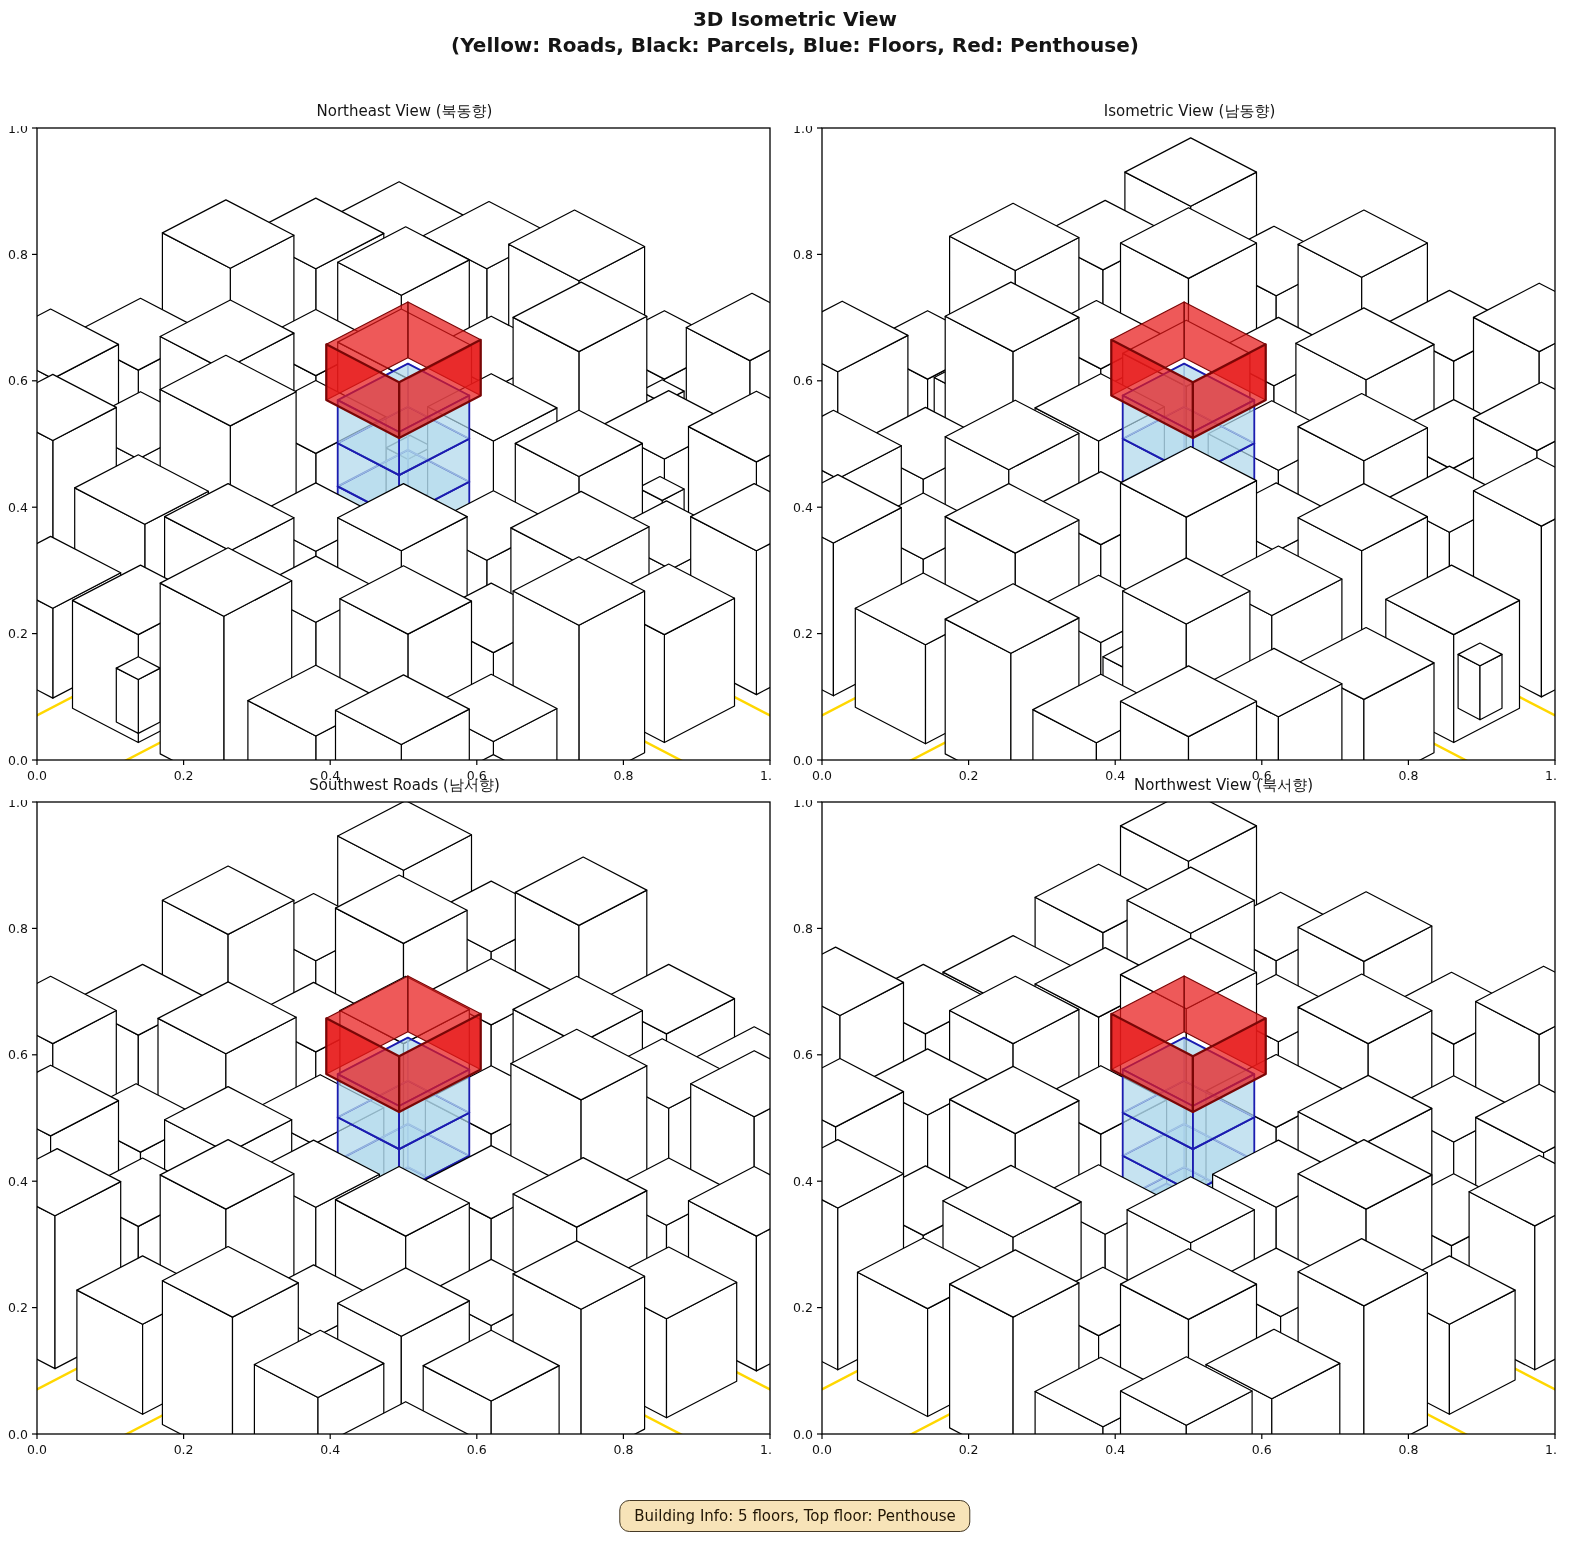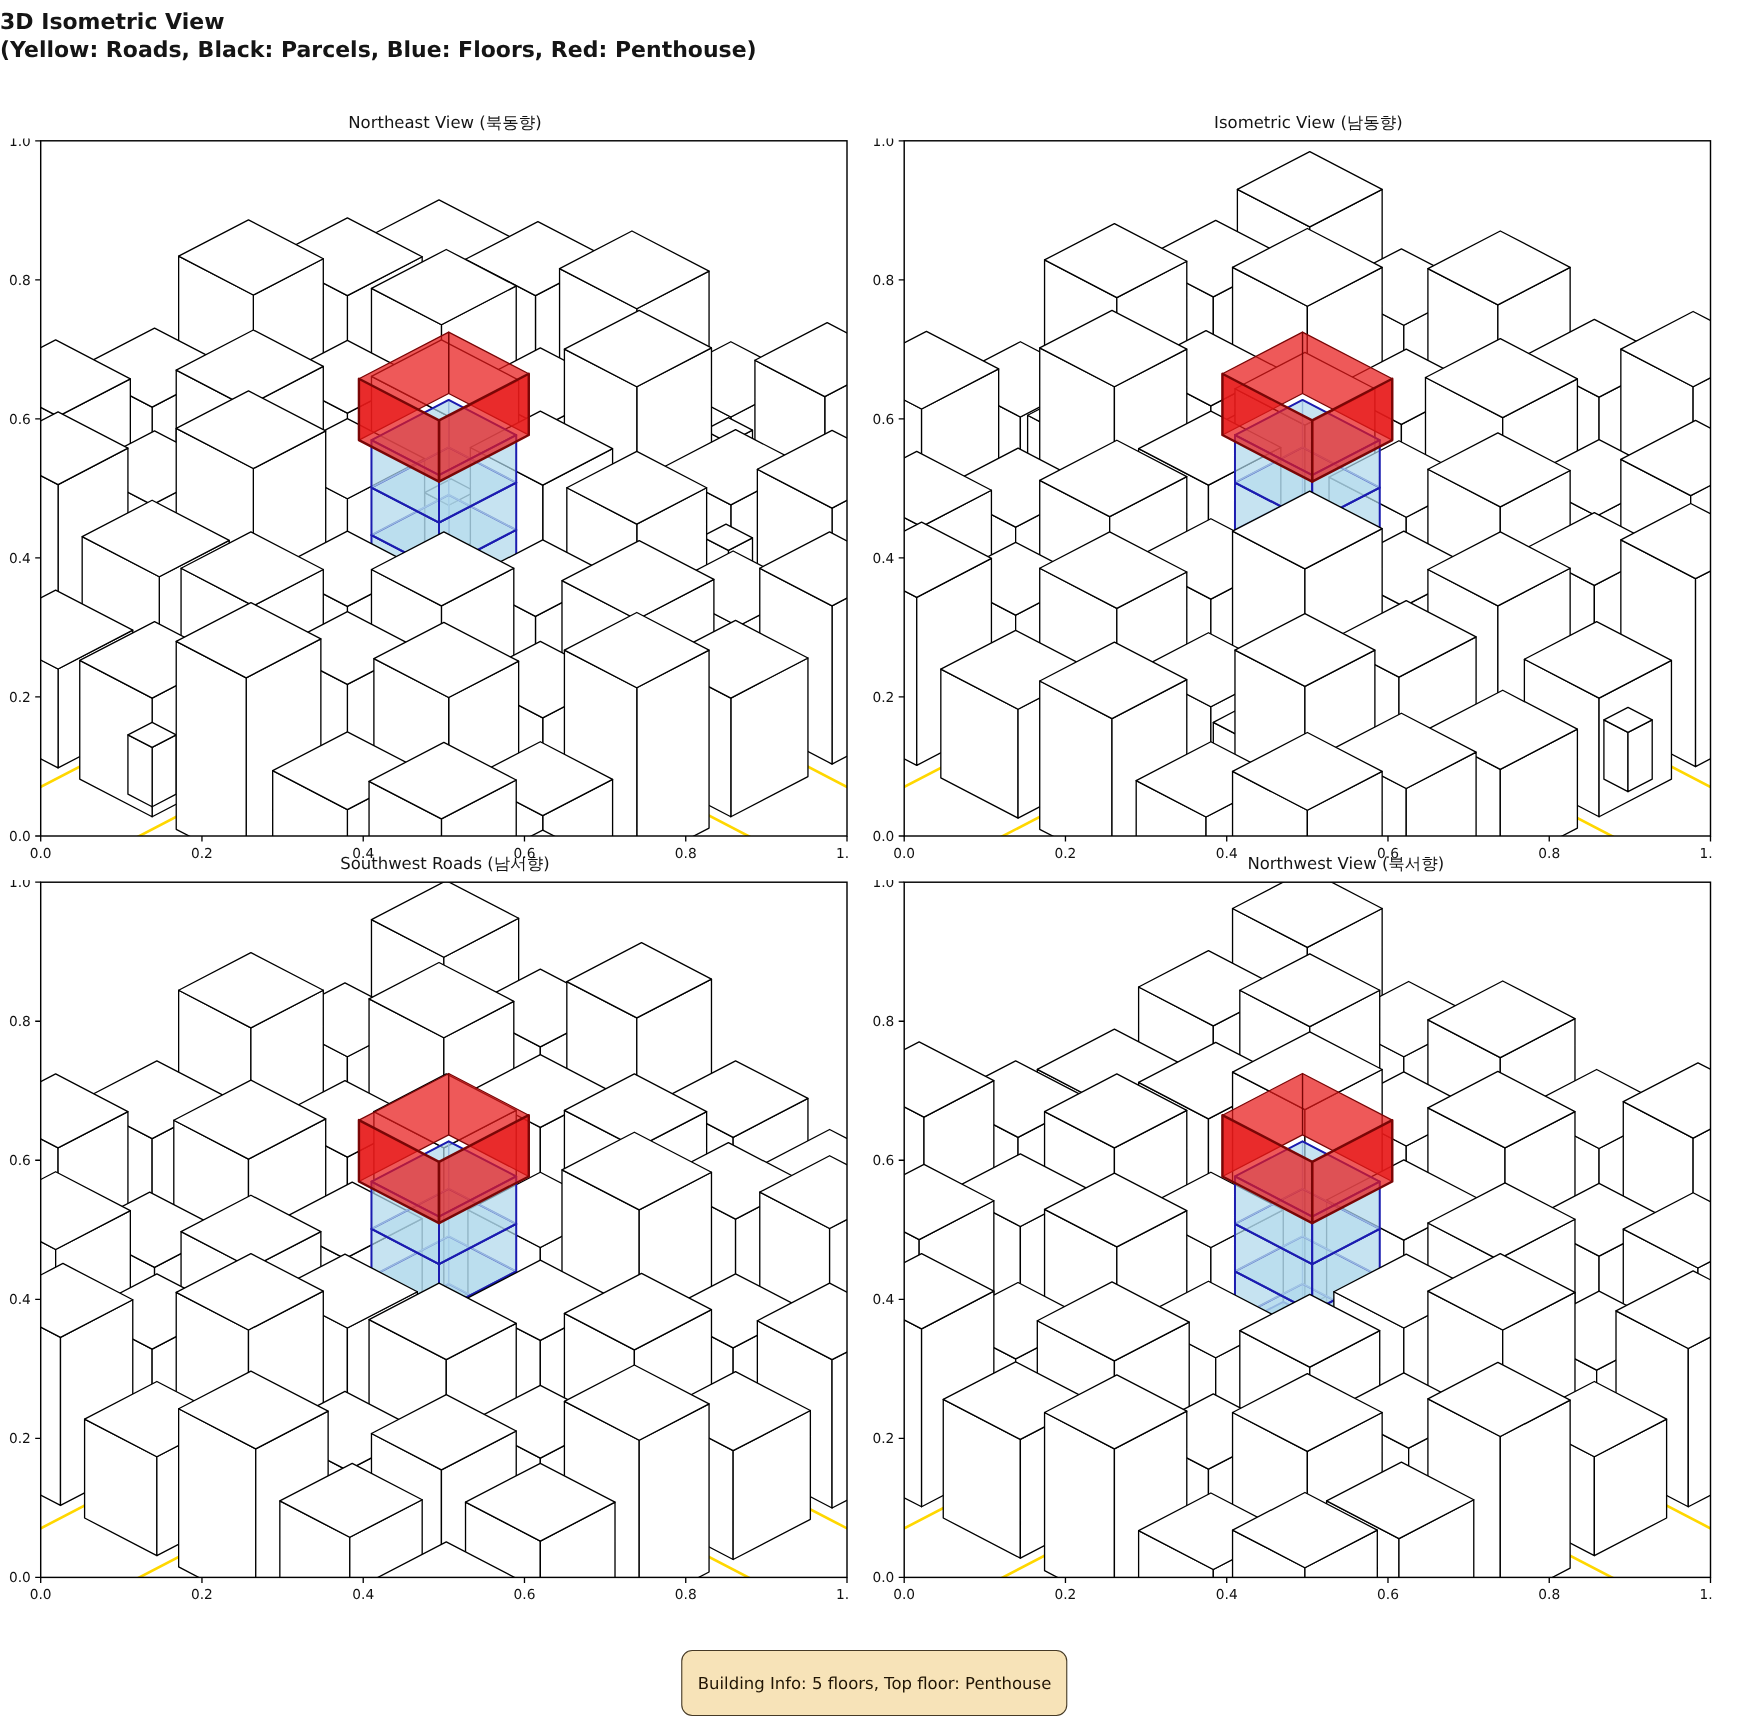--- a/index.html
+++ b/index.html
@@ -1,26 +1,26 @@
 <!DOCTYPE html>
 <html><head>
 <meta charset="utf-8">
 <style>
   html,body{margin:0;padding:0;background:#ffffff;}
   .fig{position:relative;width:1590px;height:1560px;background:#ffffff;
        font-family:"DejaVu Sans","Liberation Sans",sans-serif;color:#111;}
-  .main-title{position:absolute;top:6px;left:0;width:1590px;text-align:left;
+  .main-title{position:absolute;top:6px;left:0;width:1590px;text-align:center;
               font-size:20px;font-weight:700;line-height:26px;color:#151515;}
   .panel{position:absolute;}
   .panel-title{position:absolute;width:770px;padding-left:35px;box-sizing:border-box;
                text-align:center;font-size:15px;font-weight:400;color:#151515;}
   svg.plot{position:absolute;display:block;}
   svg.plot text{font-family:"DejaVu Sans","Liberation Sans",sans-serif;}
   .badge{position:absolute;top:1500px;left:50%;transform:translateX(-50%);
-         font-size:15px;padding:20px 14px;border-radius:10px;white-space:nowrap;}
+         font-size:15px;padding:6px 14px;border-radius:10px;white-space:nowrap;}
 </style>
 </head>
 <body>
 
 <div class="fig">
 
   <div class="main-title">
     <div>3D Isometric View</div>
     <div>(Yellow: Roads, Black: Parcels, Blue: Floors, Red: Penthouse)</div>
   </div>

